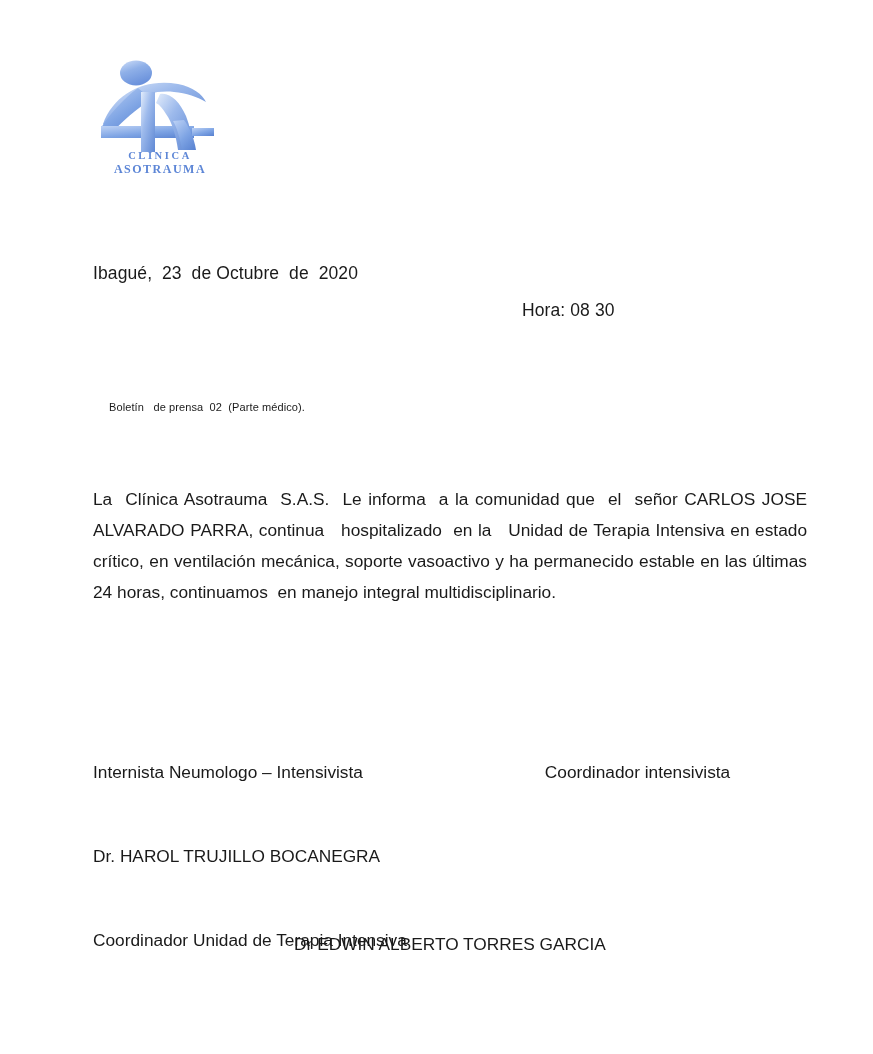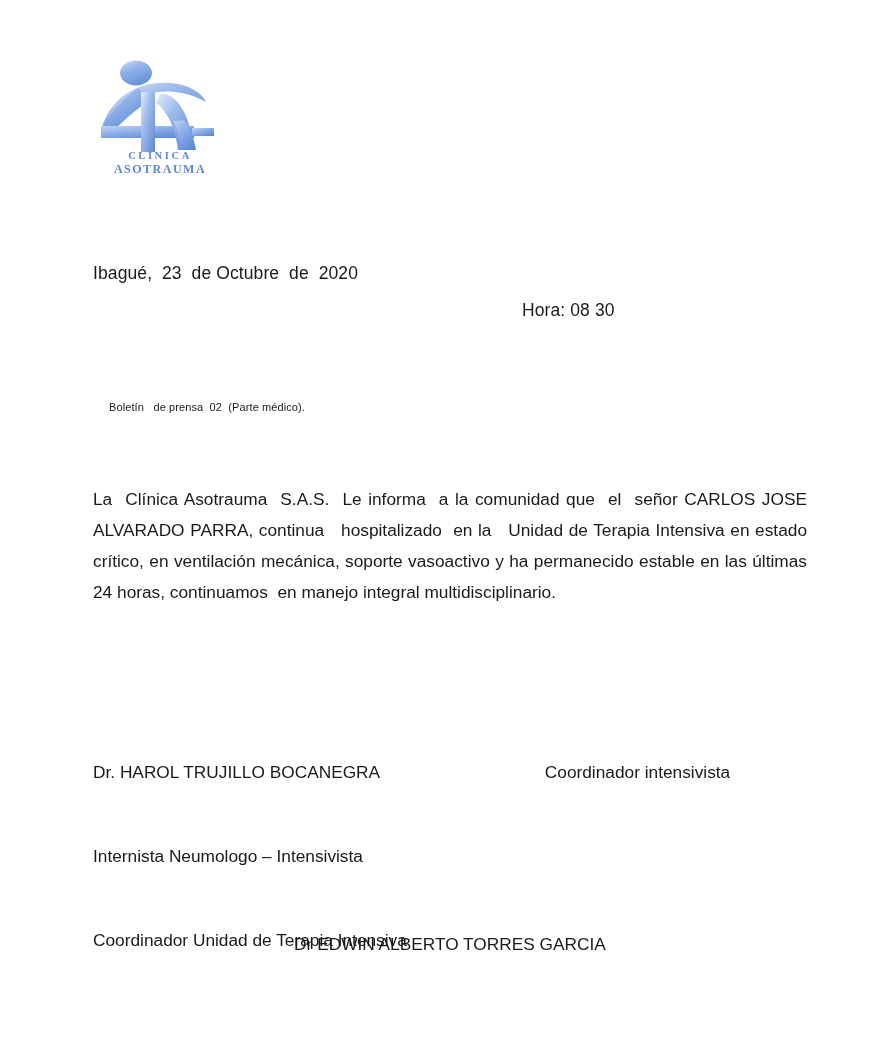--- a/index.html
+++ b/index.html
@@ -180,22 +180,22 @@
   </div>
 
   <div class="line-date">Ibagué,  23  de Octubre  de  2020</div>
   <div class="line-hora">Hora: 08 30</div>
 
   <div class="line-boletin">Boletín   de prensa  02  (Parte médico).</div>
 
   <div class="body-para">La  Clínica Asotrauma  S.A.S.  Le informa  a la comunidad que  el  señor CARLOS JOSE ALVARADO PARRA, continua   hospitalizado  en la   Unidad de Terapia Intensiva en estado crítico, en ventilación mecánica, soporte vasoactivo y ha permanecido estable en las últimas 24 horas, continuamos  en manejo integral multidisciplinario.</div>
 
   <div class="sig-left">
+    <span class="sig-line">Internista Neumologo – Intensivista</span>
     <span class="sig-line">Dr. HAROL TRUJILLO BOCANEGRA</span>
-    <span class="sig-line">Internista Neumologo – Intensivista</span>
     <span class="sig-line">Coordinador Unidad de Terapia Intensiva</span>
   </div>
 
   <div class="sig-right">
     <span class="sig-line">Coordinador intensivista</span>
   </div>
 
   <div class="sig-center">
     <span class="sig-line">Dr EDWIN ALBERTO TORRES GARCIA</span>
   </div>

